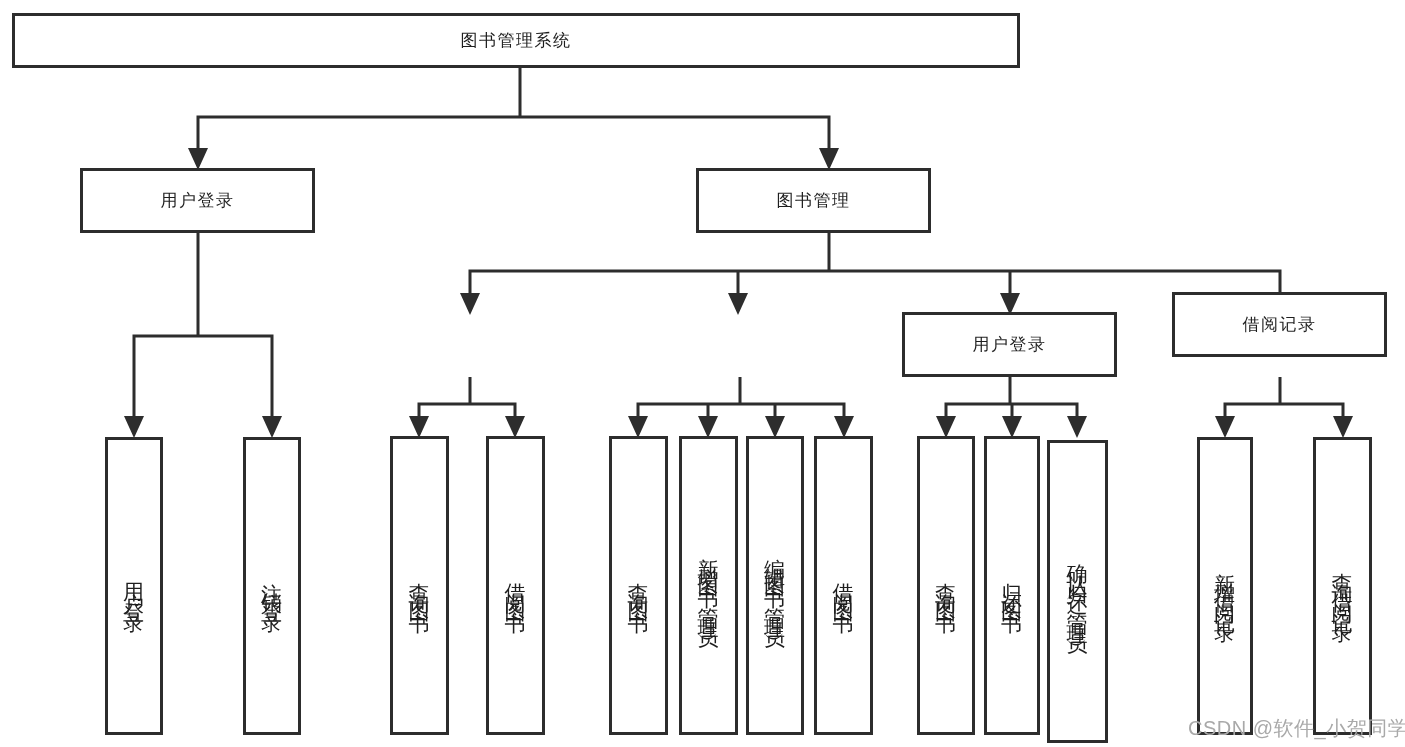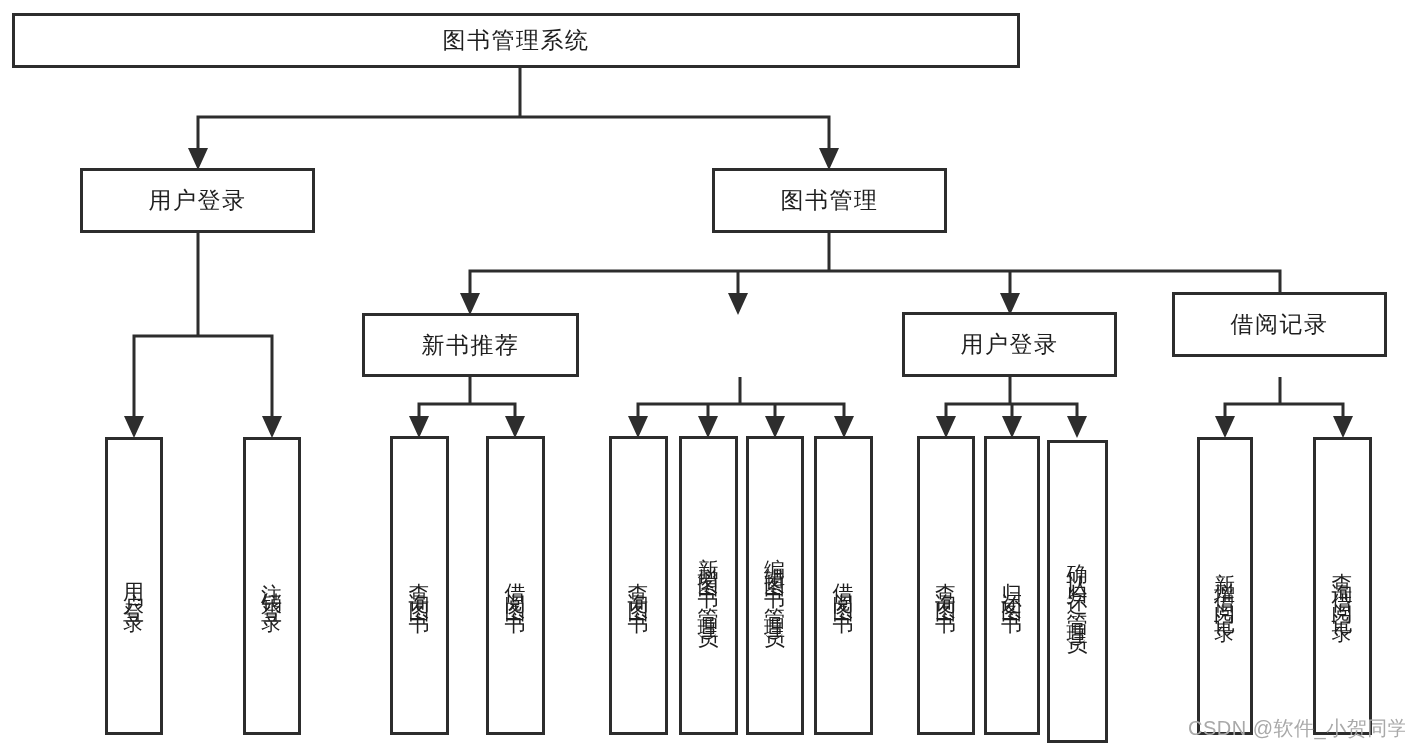--- a/index.html
+++ b/index.html
@@ -13,21 +13,21 @@
   .connectors{position:absolute;left:0;top:0;z-index:1;}
   .box{
     position:absolute;
     box-sizing:border-box;
     border:3px solid #2d2d2d;
     background:#ffffff;
     color:#1e1e1e;
     display:flex;
     align-items:center;
     justify-content:center;
-    font-size:23px;
+    font-size:17px;
     letter-spacing:1.5px;
     z-index:2;
     text-align:center;
   }
   .vbox{
     writing-mode:vertical-rl;
     text-orientation:mixed;
     white-space:nowrap;
     font-size:21px;
     letter-spacing:10px;
@@ -83,23 +83,22 @@
       <polygon points="1002,416 1022,416 1012,438"></polygon>
       <polygon points="1067,416 1087,416 1077,438"></polygon>
       <polygon points="1215,416 1235,416 1225,438"></polygon>
       <polygon points="1333,416 1353,416 1343,438"></polygon>
     </g>
   </svg>
 
   <div class="box" style="left:12px;top:13px;width:1008px;height:55px">图书管理系统</div>
 
   <div class="box" style="left:80px;top:168px;width:235px;height:65px">用户登录</div>
-  <div class="box" style="left:712px;top:168px;width:235px;height:65px">图书管理</div>
+  <div class="box" style="left:696px;top:168px;width:235px;height:65px">图书管理</div>
 
-  <div class="box" style="left:362px;top:313px;width:217px;height:64px">新书推荐</div>
   <div class="box" style="left:902px;top:312px;width:215px;height:65px">用户登录</div>
   <div class="box" style="left:1172px;top:292px;width:215px;height:65px">借阅记录</div>
 
   <div class="box vbox" style="left:105px;top:437px;width:58px;height:298px">用户登录</div>
   <div class="box vbox" style="left:243px;top:437px;width:58px;height:298px">注销登录</div>
 
   <div class="box vbox" style="left:390px;top:436px;width:59px;height:299px">查询图书</div>
   <div class="box vbox" style="left:486px;top:436px;width:59px;height:299px">借阅图书</div>
 
   <div class="box vbox" style="left:609px;top:436px;width:59px;height:299px">查询图书</div>

